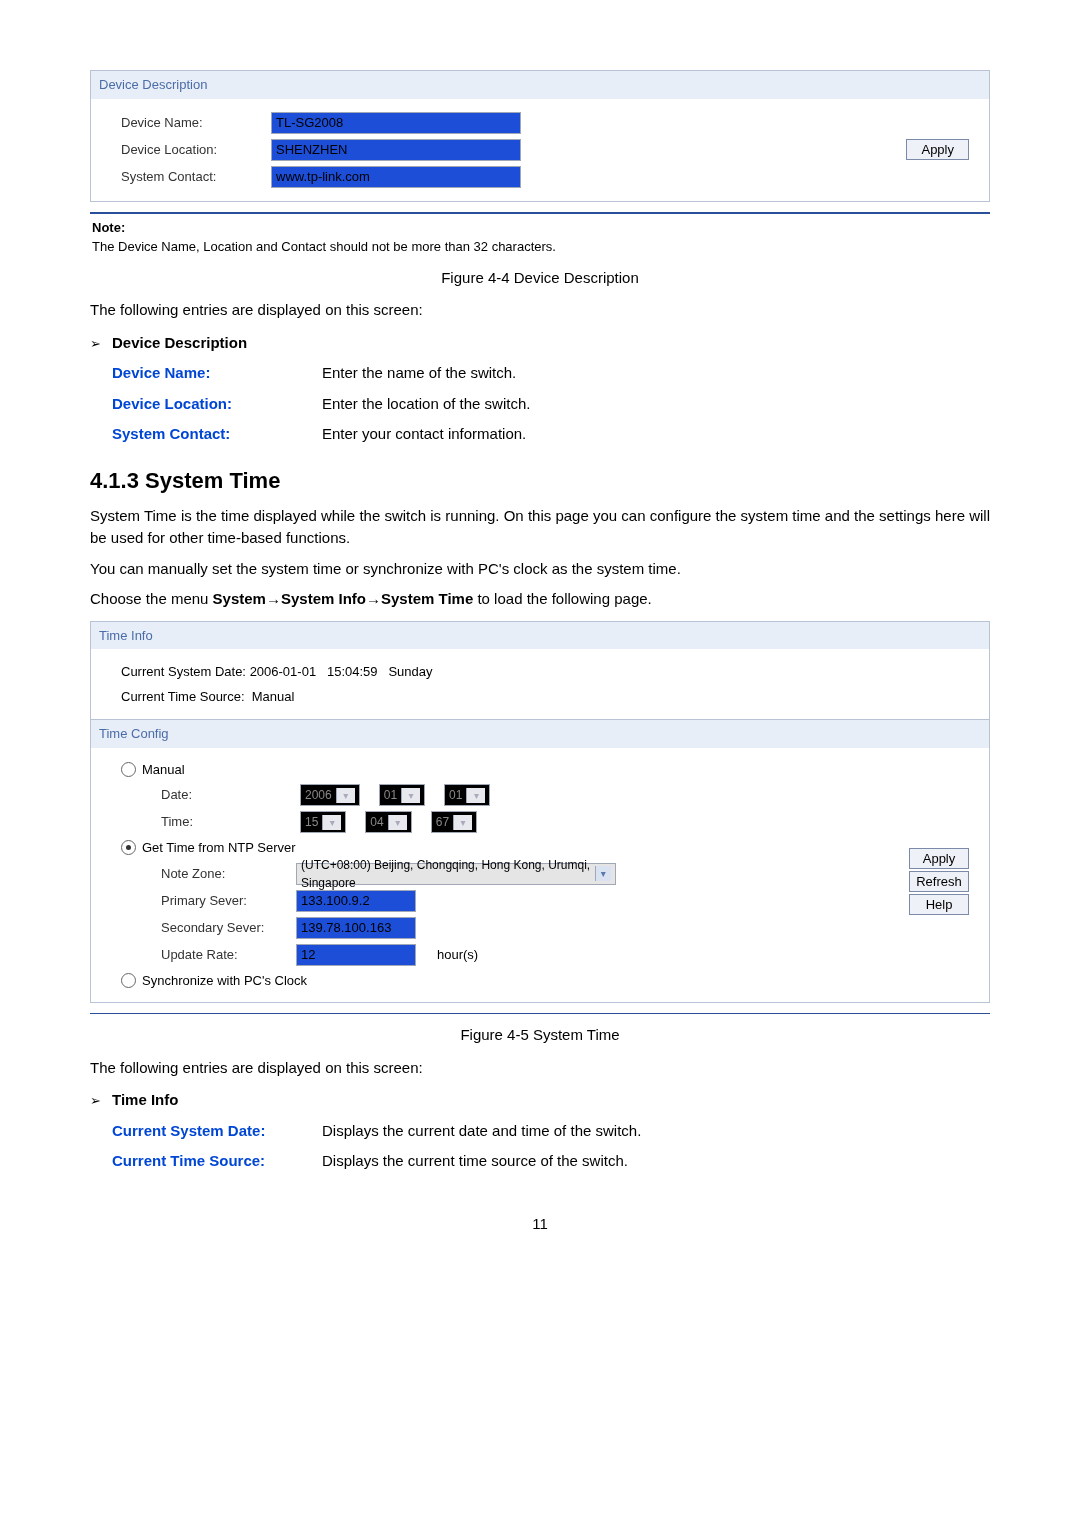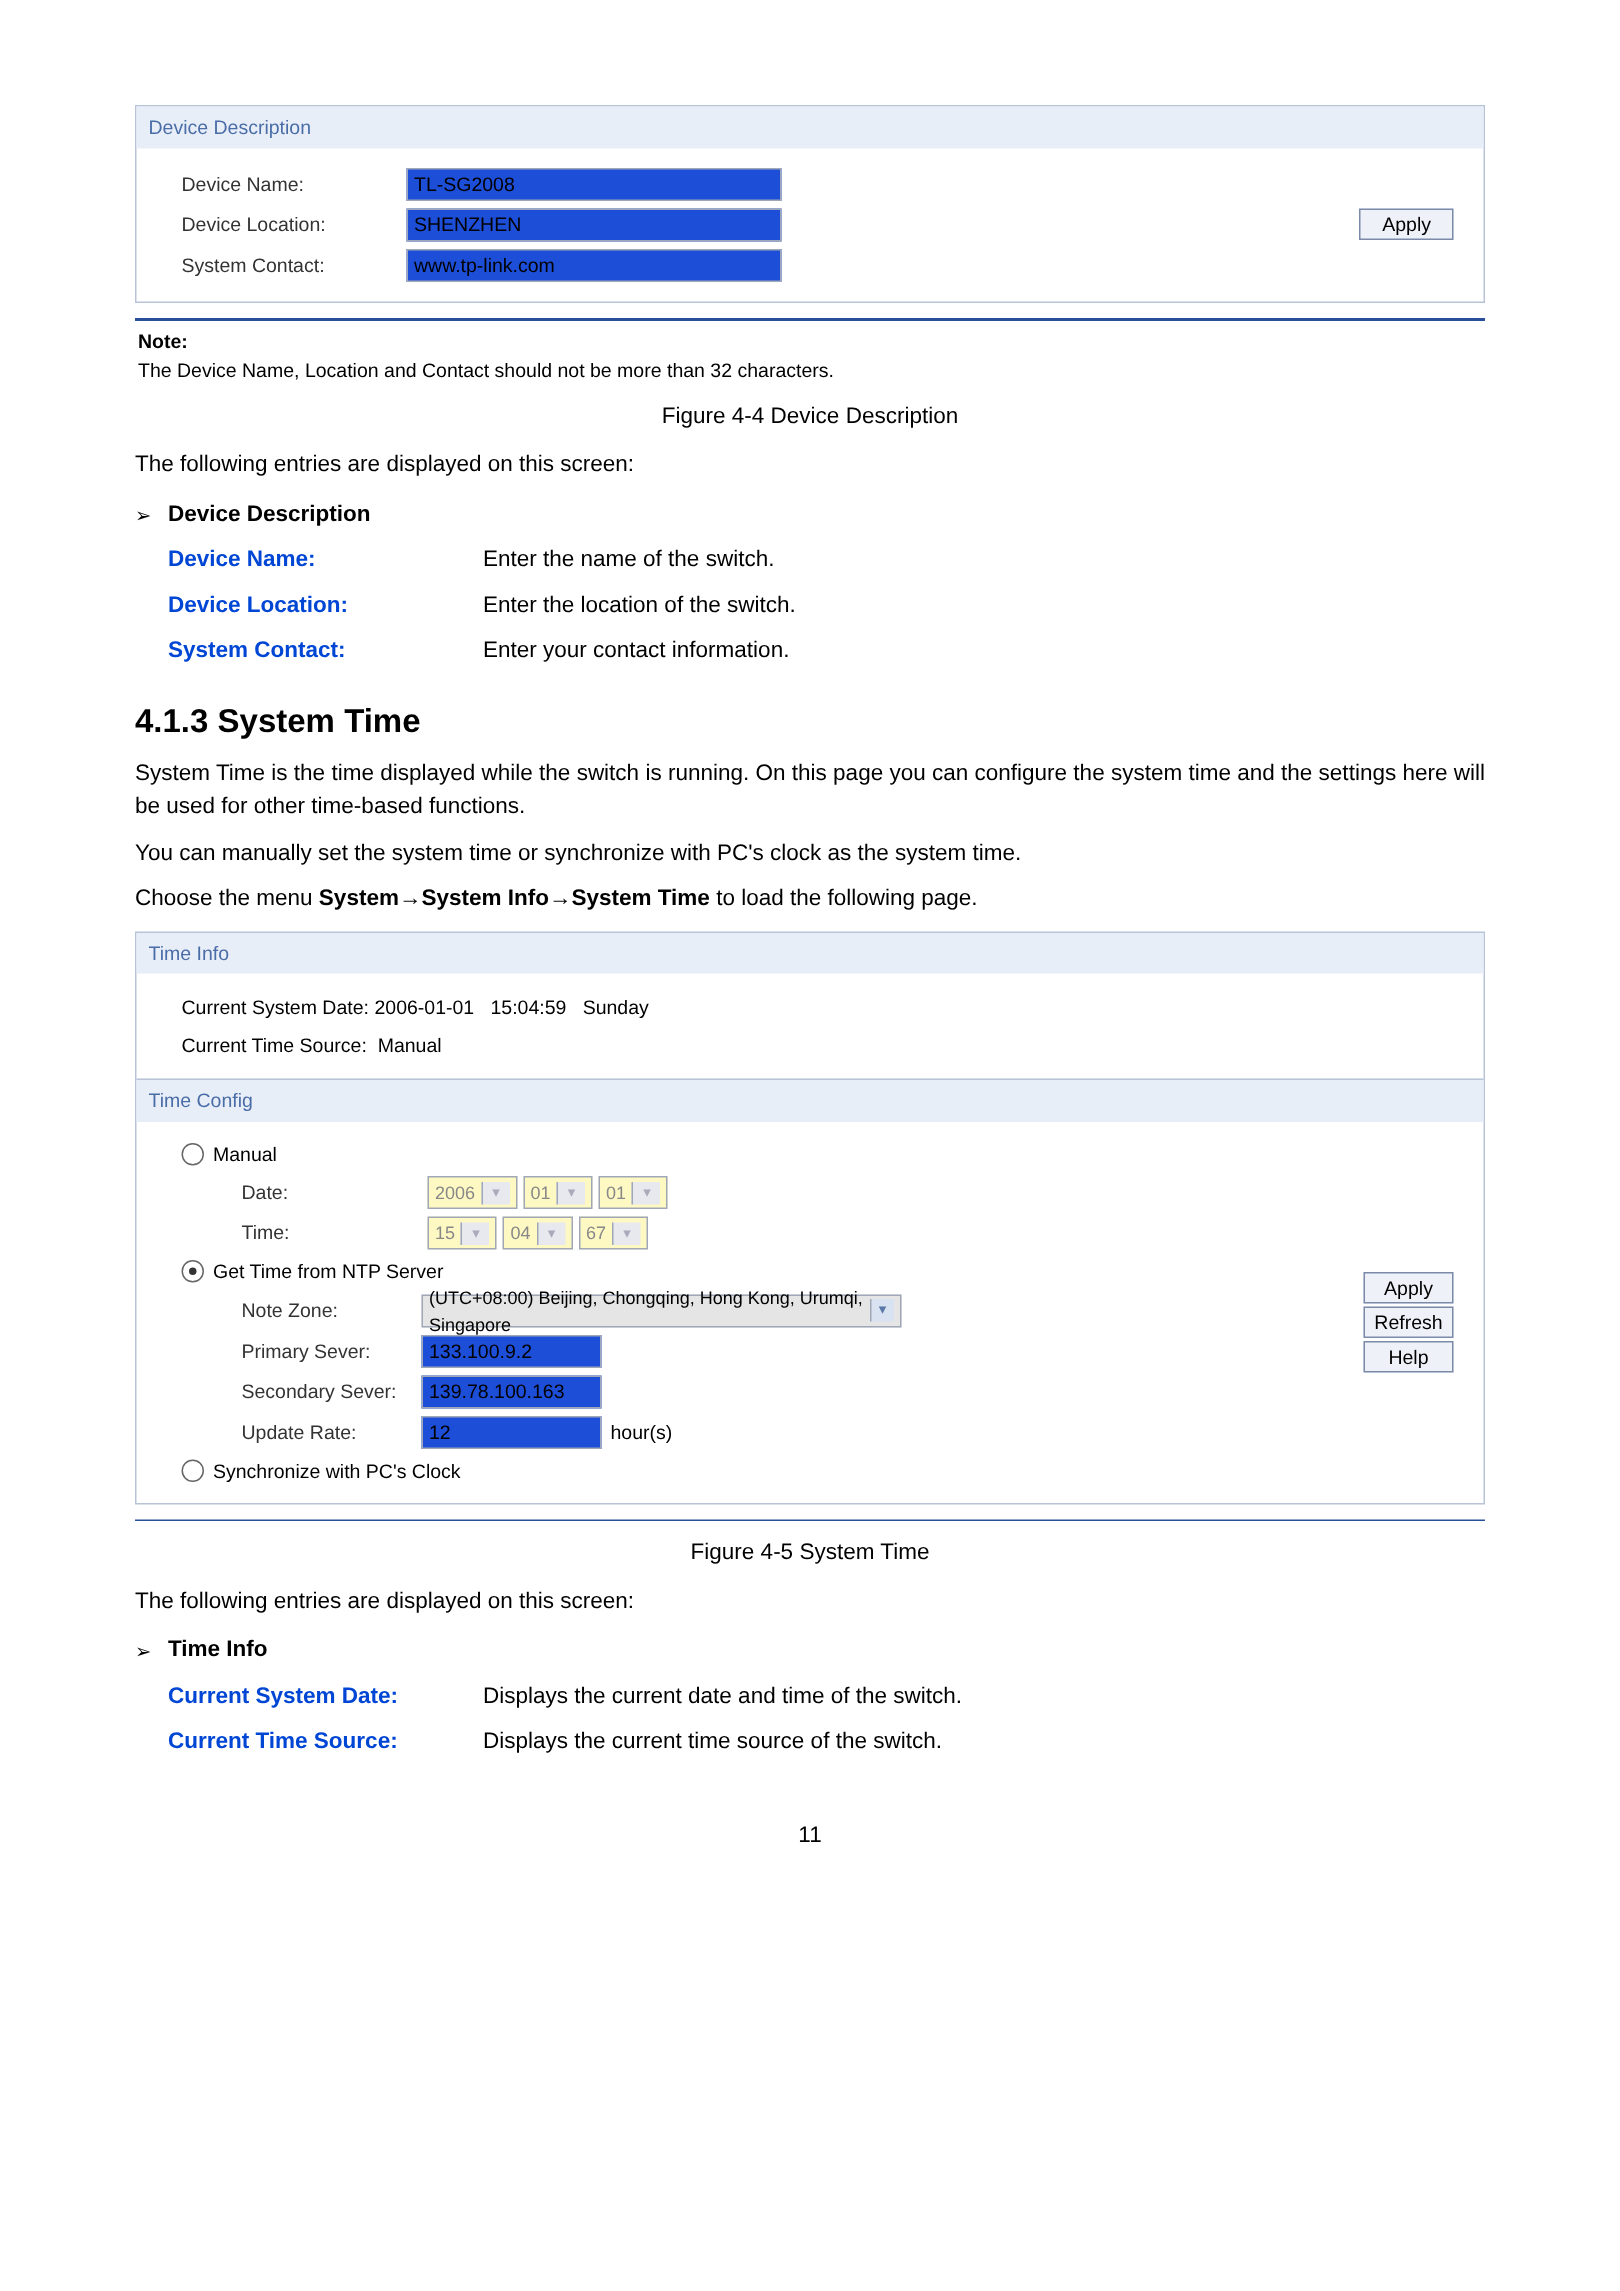--- a/index.html
+++ b/index.html
@@ -139,21 +139,21 @@
     align-items: center;
     justify-content: center;
   }
   .radio.selected .dot {
     width: 5px; height: 5px; border-radius: 50%; background: #333;
   }
   .select-like {
     border: 1px solid #a0a8b8;
     height: 20px;
     font-size: 12px;
-    background: #fef9c3;
+    background: #000000;
     color: #888;
     display: inline-flex;
     align-items: center;
     padding: 0 4px;
   }
   .select-like.wide {
     width: 310px;
     background: #e5e5e5;
     color: #000;
     justify-content: space-between;
@@ -162,21 +162,21 @@
     background: #d8e2f0;
     border-left: 1px solid #a0a8b8;
     width: 16px;
     text-align: center;
     font-size: 10px;
     color: #5a78a8;
     margin-left: 4px;
     padding: 0 1px;
   }
   .select-disabled .select-chevron { background:#e8e8ef; color:#aab; }
-  .indent { margin-left: 40px; }
+  .indent { margin-left: 40px; gap: 15px; }
   .inline-gap > * { margin-right: 4px; }
   hr.sep {
     border: none;
     border-top: 2px solid #2a4f9a;
     margin: 6px 0 2px 0;
   }
   hr.thin {
     border: none;
     border-top: 1px solid #2a4f9a;
     margin: 8px 0 4px 0;

